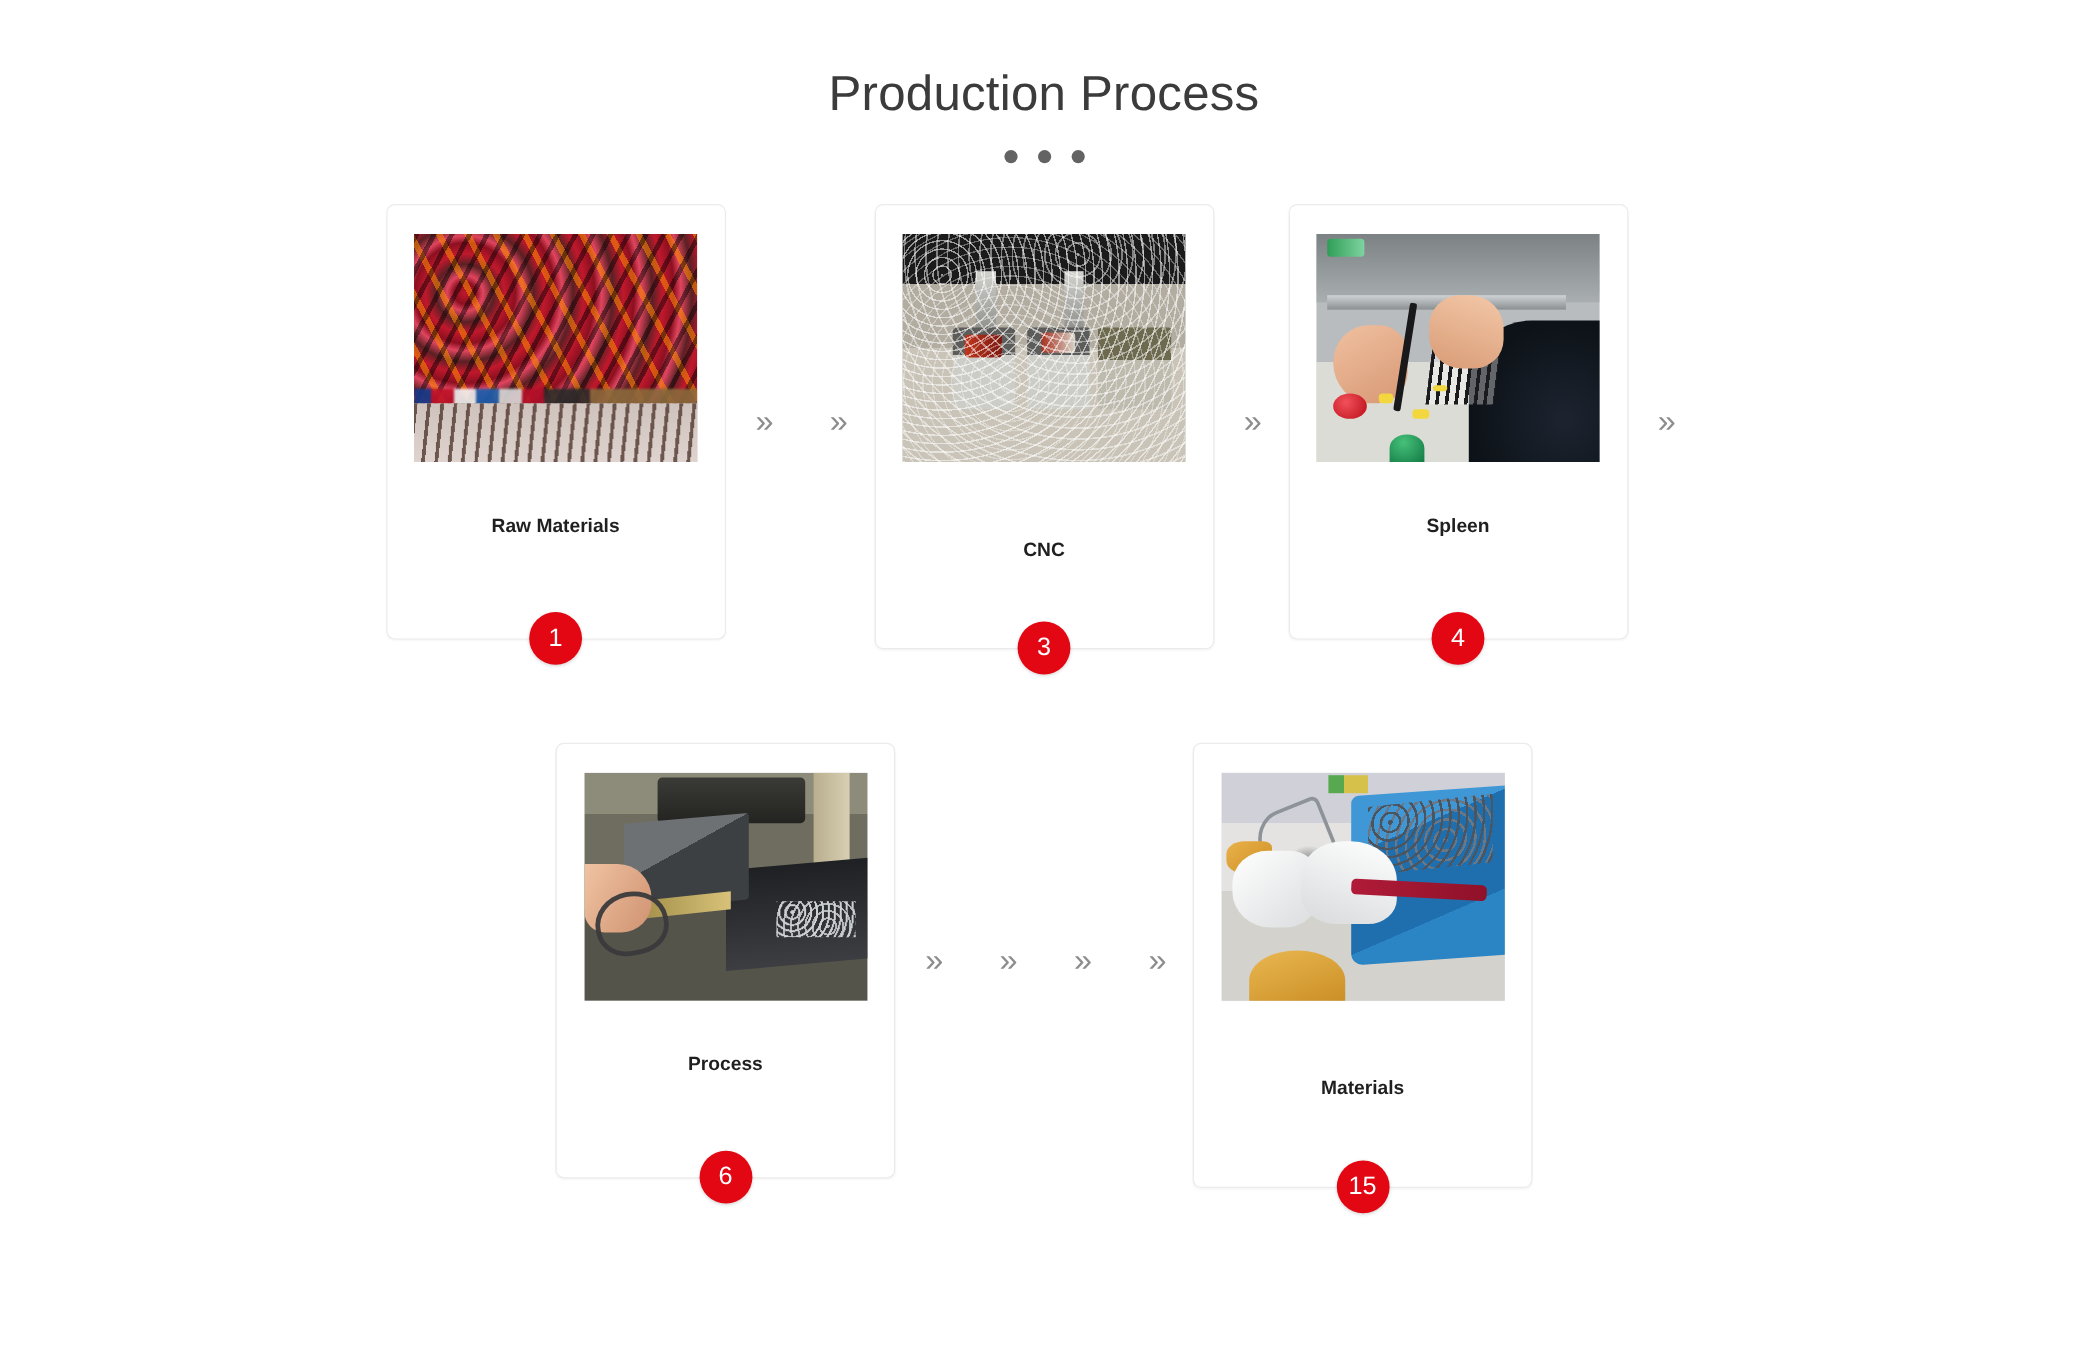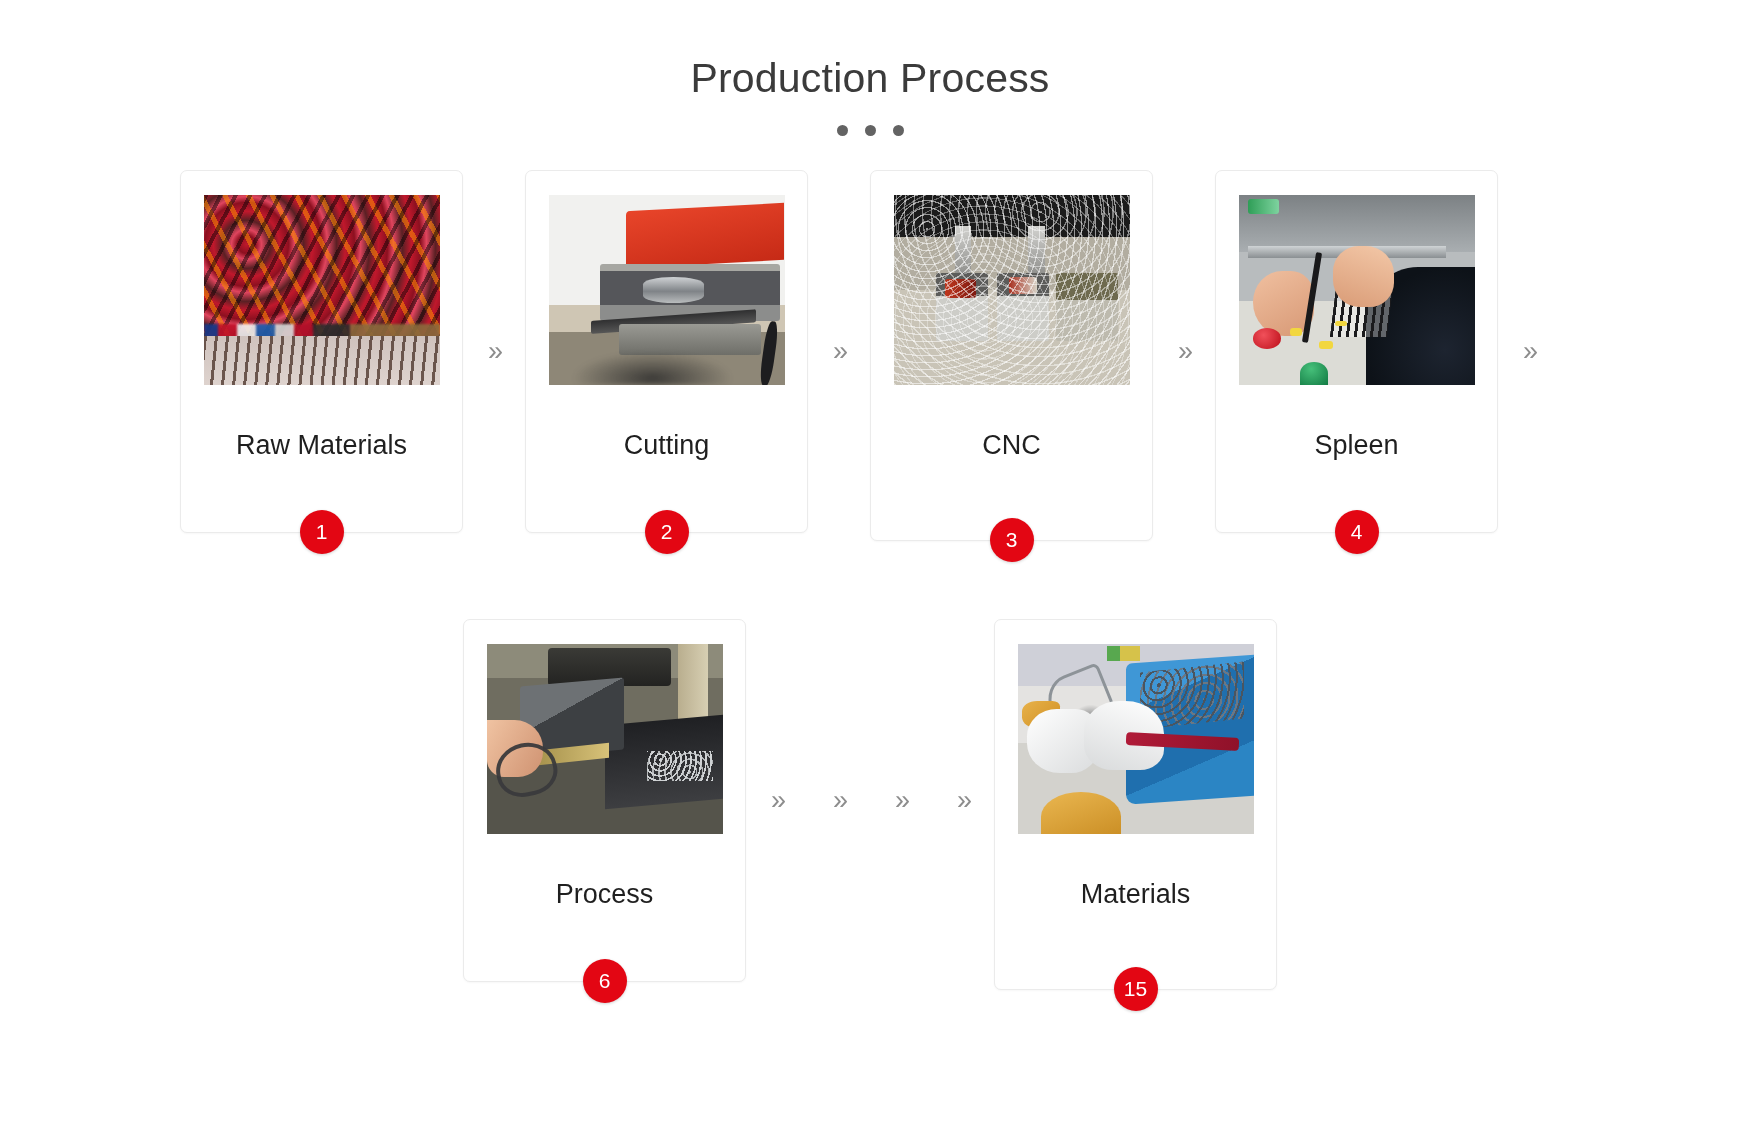--- a/index.html
+++ b/index.html
@@ -63,41 +63,41 @@
     background: #ffffff;
     border: 1px solid #ebebeb;
     border-radius: 7px;
     box-shadow: 0 1px 2px rgba(0,0,0,0.035);
     padding: 24px 22px 0 22px;
     display: flex;
     flex-direction: column;
     align-items: center;
   }
   .card.h-std  { height: 363px; }
-  .card.h-tall { height: 371px; }
+  .card.h-tall { height: 371px; gap: 20px; }
 
   .thumb {
     width: 236px;
     height: 190px;
     overflow: hidden;
     position: relative;
     background: #d9d9d9;
     flex: 0 0 auto;
   }
   .thumb .pic {
     position: absolute;
     inset: 0;
     width: 100%; height: 100%;
   }
 
   .card-label {
     margin-top: 44px;
-    font-size: 27px;
+    font-size: 16px;
     color: #1f1f1f;
-    font-weight: 400;
+    font-weight: 700;
     text-align: left;
     line-height: 1.2;
   }
 
   .badge {
     position: absolute;
     left: 50%;
     bottom: -22px;
     transform: translateX(-50%);
     width: 44px; height: 44px;
@@ -616,37 +616,20 @@
               <span class="edge"></span>
             </div>
           </div>
           <div class="card-label">Raw Materials</div>
           <div class="badge">1</div>
         </div>
       </div>
 
       <div class="arrow">»</div>
 
-      <div class="card-slot">
-        <div class="card h-std">
-          <div class="thumb">
-            <div class="pic pic-cutting">
-              <span class="red-hood"></span>
-              <span class="body"></span>
-              <span class="drum"></span>
-              <span class="tray"></span>
-              <span class="base"></span>
-              <span class="chips"></span>
-              <span class="cable"></span>
-            </div>
-          </div>
-          <div class="card-label">Cutting</div>
-          <div class="badge">2</div>
-        </div>
-      </div>
 
       <div class="arrow">»</div>
 
       <div class="card-slot">
         <div class="card h-tall">
           <div class="thumb">
             <div class="pic pic-cnc">
               <span class="spindle-a"></span>
               <span class="spindle-b"></span>
               <span class="jig-a"></span>

